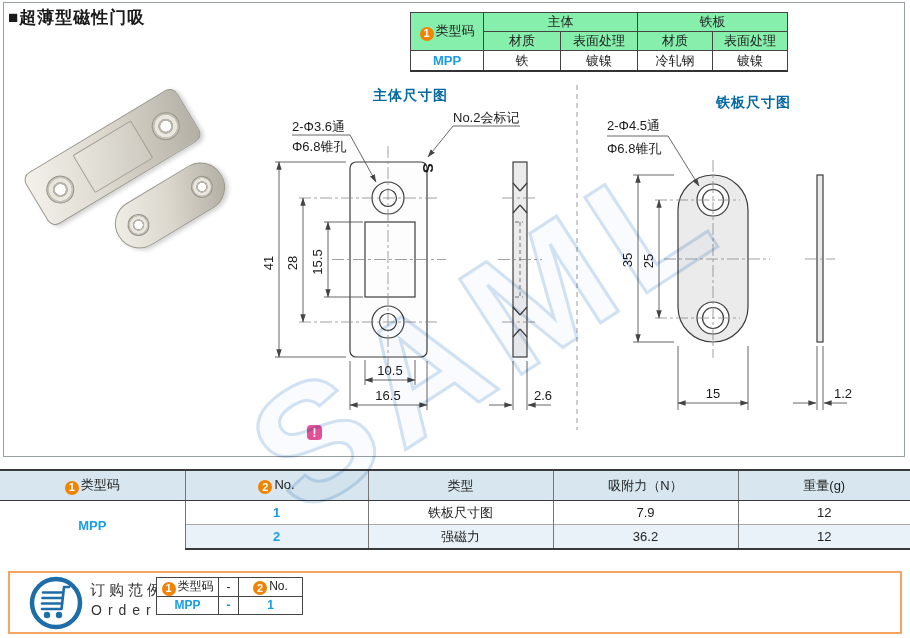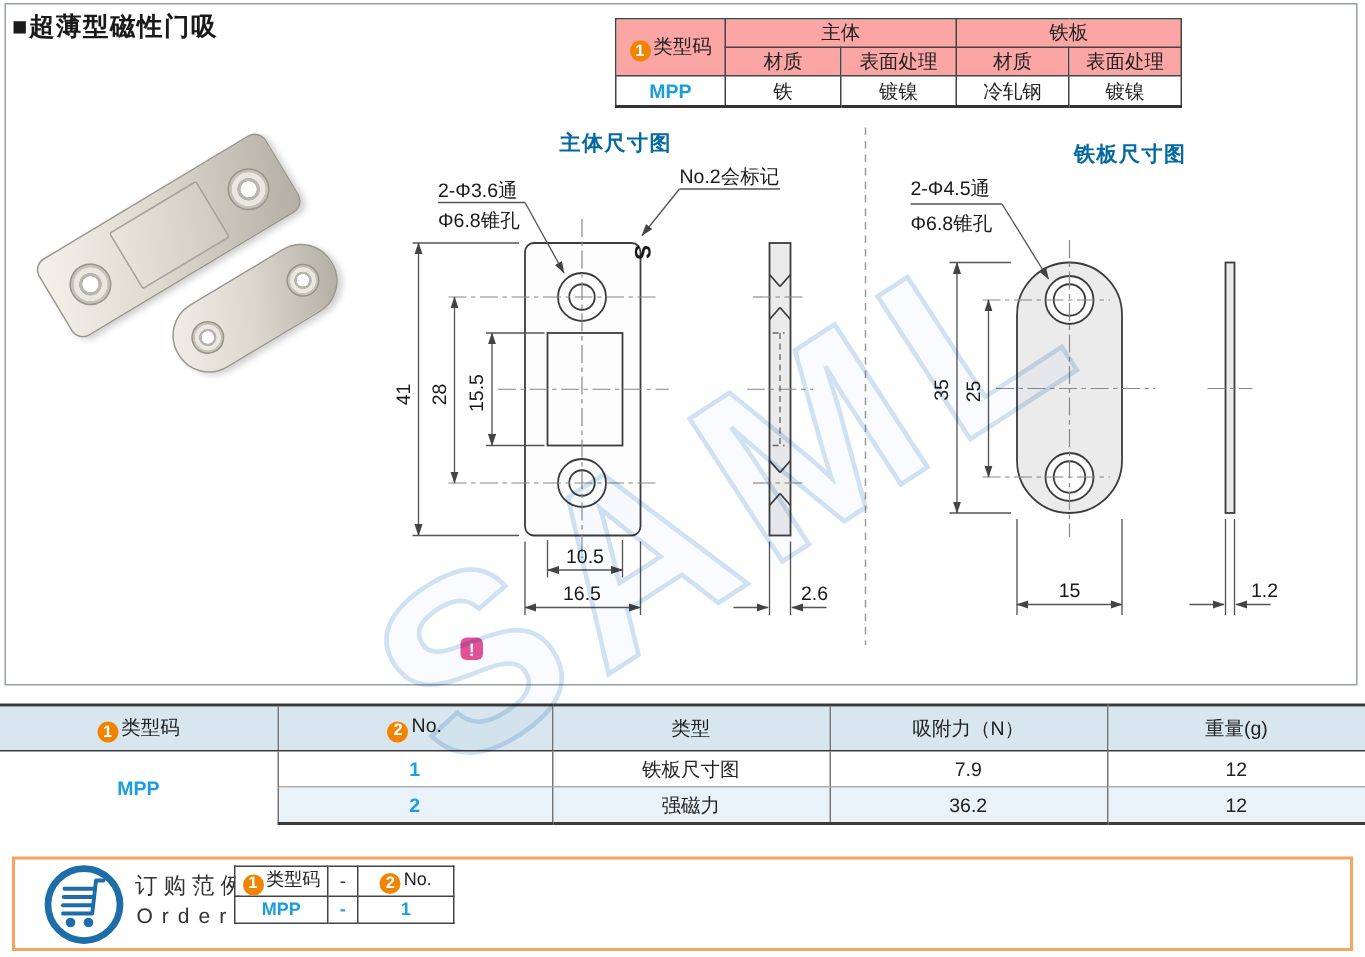--- a/index.html
+++ b/index.html
@@ -29,21 +29,21 @@
   
   table{border-collapse:collapse;table-layout:fixed;}
   td{text-align:center;vertical-align:middle;padding:0;overflow:hidden;white-space:nowrap;}
   .badge{display:inline-flex;width:14px;height:14px;border-radius:50%;background:#f08300;color:#fff;
     font-size:11px;font-weight:bold;align-items:center;justify-content:center;margin-right:2px;vertical-align:-2px;line-height:1;}
   .blue{color:#1b9de2;font-weight:bold;}
   
   .top-table{position:absolute;left:410px;top:12px;}
   .top-table table{width:377px;font-size:13px;}
   .top-table td{border:1px solid #444;height:18px;}
-  .top-table tr.hdr td{background:#fca5a5;}
+  .top-table tr.hdr td{background:#86efac;}
   .top-table tr.data td{border-bottom:2px solid #333;height:19px;background:#fff;}
   
   .draw-title{position:absolute;font-size:14px;font-weight:bold;color:#0369a1;letter-spacing:1px;}
   #t-main{left:373px;top:87px;}
   #t-plate{left:716px;top:94px;}
   svg.draw{position:absolute;left:240px;top:80px;}
   .obj{stroke:#3c3c3c;stroke-width:1.2;fill:none;}
   .fillA{fill:#fdfdfd;}
   .fillB{fill:#ebebeb;}
   .dim{stroke:#555;stroke-width:0.9;fill:none;}

